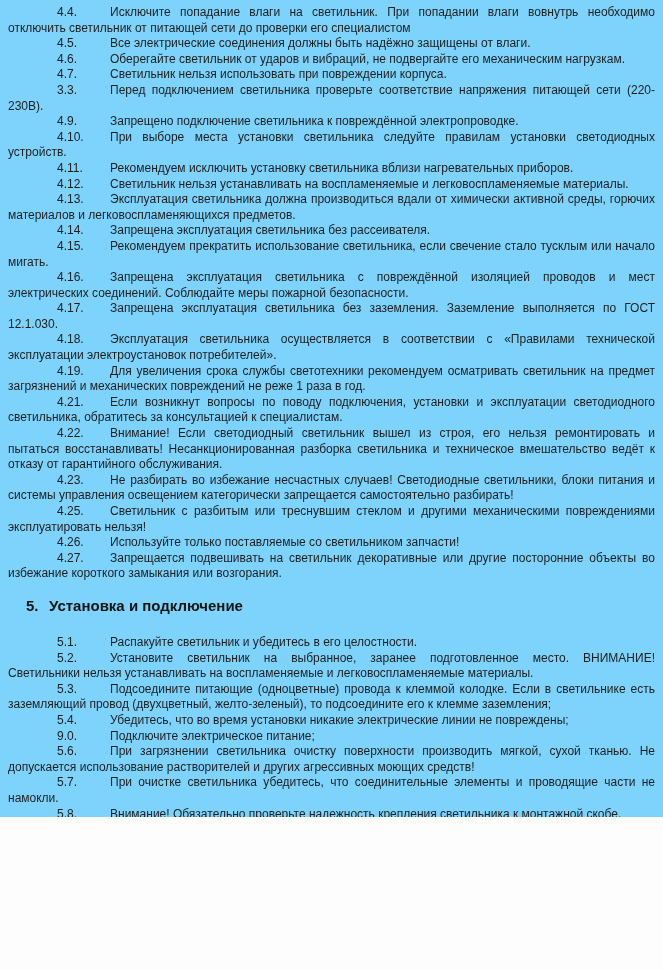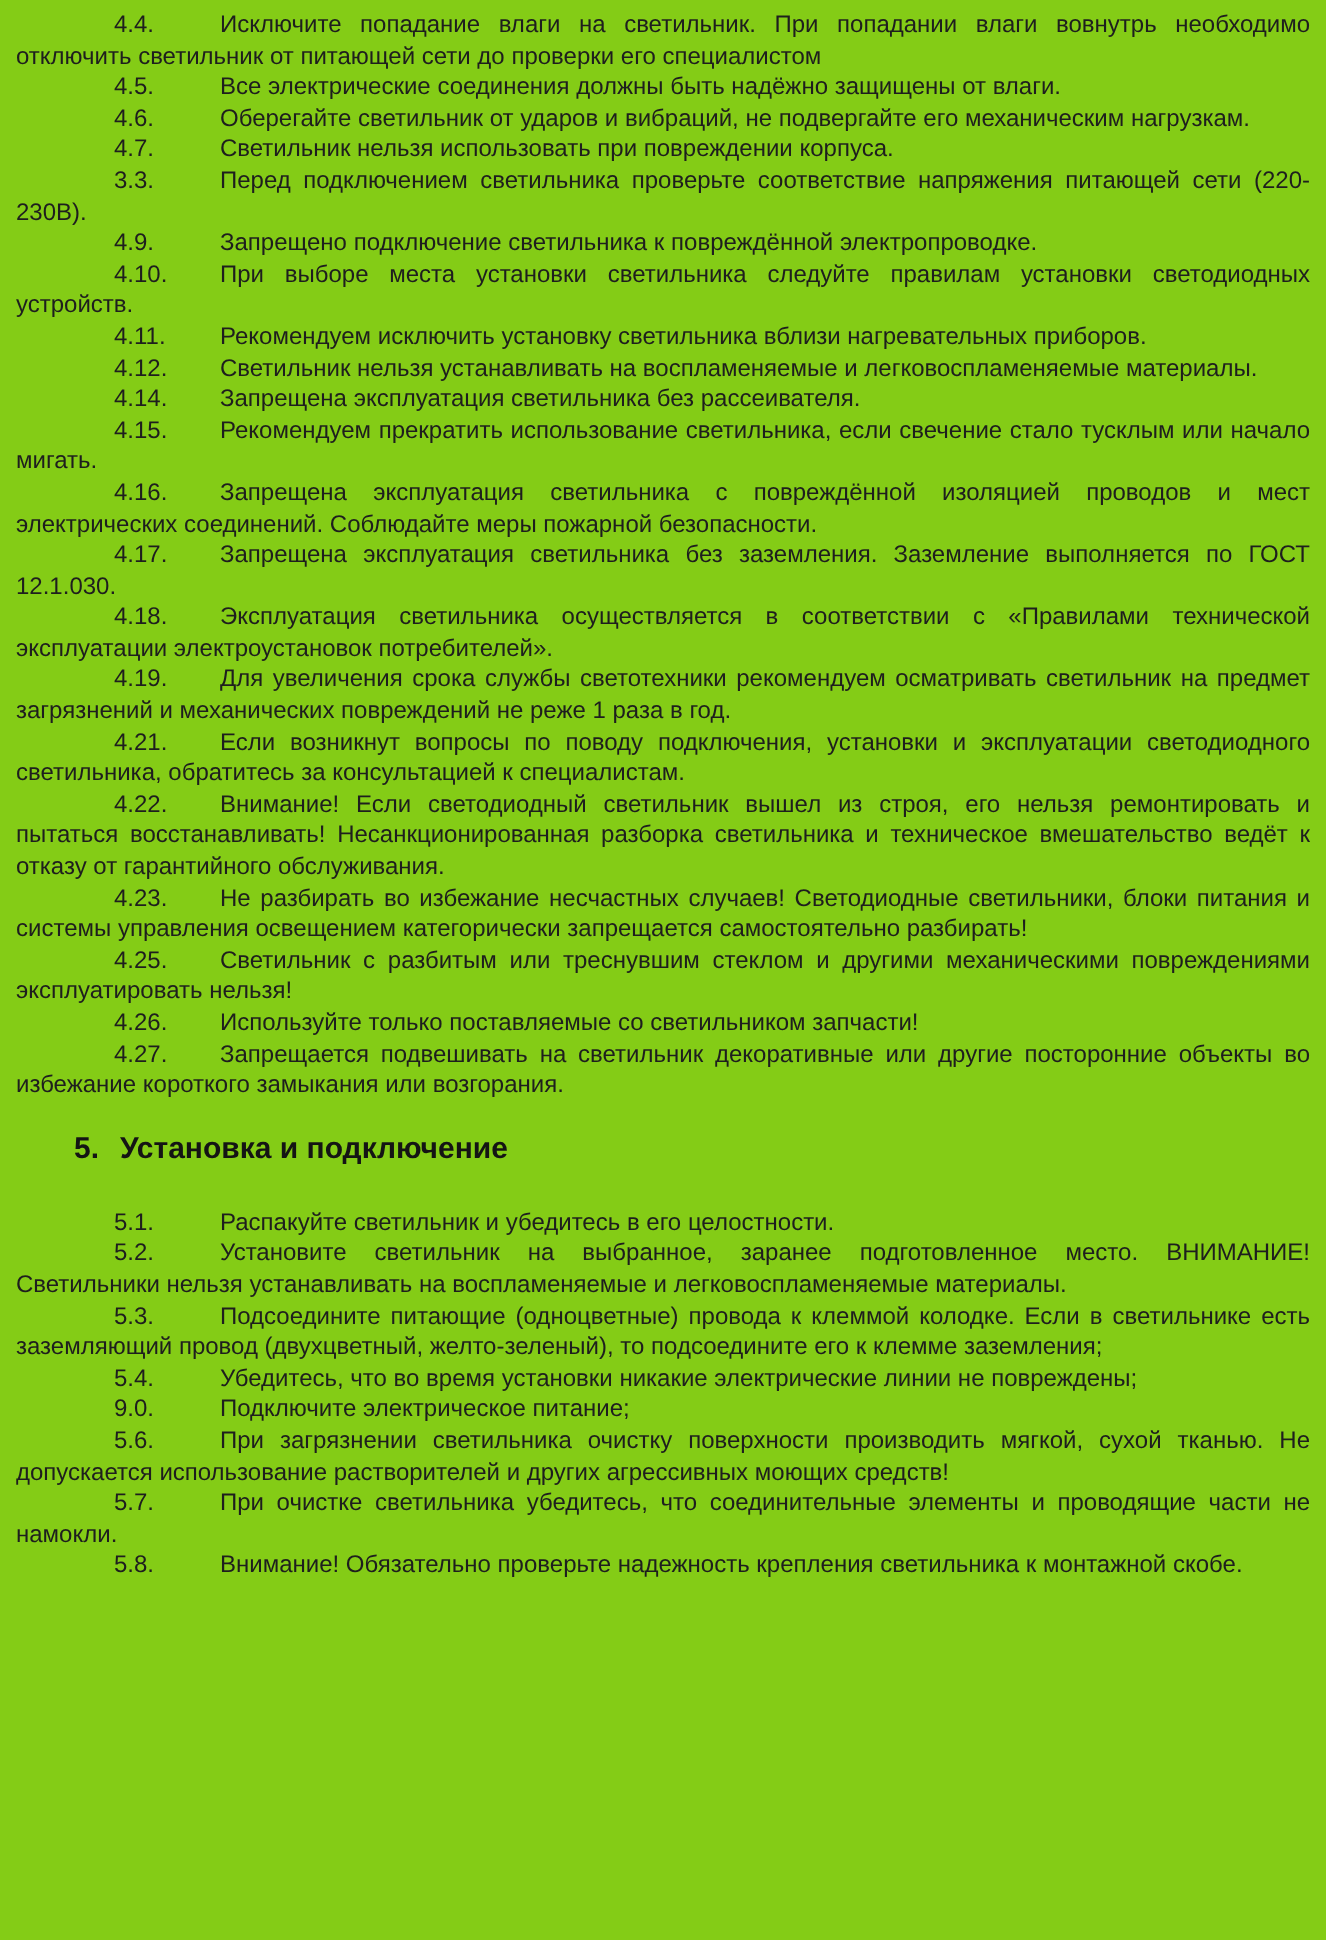--- a/index.html
+++ b/index.html
@@ -3,23 +3,23 @@
 <meta charset="utf-8">
 <style>
   html, body {
     margin: 0;
     padding: 0;
     background: #fdfdfd;
   }
   .page {
     box-sizing: border-box;
     width: 663px;
-    height: 970px;
+    height: 817px;
     padding: 5px 8px 0 8px;
-    background: #84cc16;
+    background: #7dd3fc;
     font-family: "Liberation Sans", sans-serif;
     font-size: 12px;
     line-height: 15.6px;
     color: #1e1e1e;
     overflow: hidden;
   }
   p.item {
     margin: 0;
     text-align: justify;
     text-indent: 49px;
@@ -27,21 +27,21 @@
   p.item .num {
     display: inline-block;
     width: 53px;
     text-indent: 0;
   }
   h2.section-heading {
     font-size: 15px;
     line-height: 18px;
     font-weight: bold;
     color: #141414;
-    margin: 15px 0 20px 29px;
+    margin: 15px 0 20px 18px;
   }
   h2.section-heading .hnum {
     display: inline-block;
     width: 23px;
   }
 </style>
 </head>
 <body>
 
 <div class="page">
@@ -49,20 +49,21 @@
   <div id="part4-items">
       <p class="item"><span class="num">4.4.</span><span>Исключите попадание влаги на светильник. При попадании влаги вовнутрь необходимо отключить светильник от питающей сети до проверки его специалистом</span></p>
       <p class="item"><span class="num">4.5.</span><span>Все электрические соединения должны быть надёжно защищены от влаги.</span></p>
       <p class="item"><span class="num">4.6.</span><span>Оберегайте светильник от ударов и вибраций, не подвергайте его механическим нагрузкам.</span></p>
       <p class="item"><span class="num">4.7.</span><span>Светильник нельзя использовать при повреждении корпуса.</span></p>
       <p class="item"><span class="num">3.3.</span><span>Перед подключением светильника проверьте соответствие напряжения питающей сети (220-230В).</span></p>
       <p class="item"><span class="num">4.9.</span><span>Запрещено подключение светильника к повреждённой электропроводке.</span></p>
       <p class="item"><span class="num">4.10.</span><span>При выборе места установки светильника следуйте правилам установки светодиодных устройств.</span></p>
       <p class="item"><span class="num">4.11.</span><span>Рекомендуем исключить установку светильника вблизи нагревательных приборов.</span></p>
       <p class="item"><span class="num">4.12.</span><span>Светильник нельзя устанавливать на воспламеняемые и легковоспламеняемые материалы.</span></p>
+      <p class="item"><span class="num">4.13.</span><span>Эксплуатация светильника должна производиться вдали от химически активной среды, горючих материалов и легковоспламеняющихся предметов.</span></p>
       <p class="item"><span class="num">4.14.</span><span>Запрещена эксплуатация светильника без рассеивателя.</span></p>
       <p class="item"><span class="num">4.15.</span><span>Рекомендуем прекратить использование светильника, если свечение стало тусклым или начало мигать.</span></p>
       <p class="item"><span class="num">4.16.</span><span>Запрещена эксплуатация светильника с повреждённой изоляцией проводов и мест электрических соединений. Соблюдайте меры пожарной безопасности.</span></p>
       <p class="item"><span class="num">4.17.</span><span>Запрещена эксплуатация светильника без заземления. Заземление выполняется по ГОСТ 12.1.030.</span></p>
       <p class="item"><span class="num">4.18.</span><span>Эксплуатация светильника осуществляется в соответствии с «Правилами технической эксплуатации электроустановок потребителей».</span></p>
       <p class="item"><span class="num">4.19.</span><span>Для увеличения срока службы светотехники рекомендуем осматривать светильник на предмет загрязнений и механических повреждений не реже 1 раза в год.</span></p>
       <p class="item"><span class="num">4.21.</span><span>Если возникнут вопросы по поводу подключения, установки и эксплуатации светодиодного светильника, обратитесь за консультацией к специалистам.</span></p>
       <p class="item"><span class="num">4.22.</span><span>Внимание! Если светодиодный светильник вышел из строя, его нельзя ремонтировать и пытаться восстанавливать! Несанкционированная разборка светильника и техническое вмешательство ведёт к отказу от гарантийного обслуживания.</span></p>
       <p class="item"><span class="num">4.23.</span><span>Не разбирать во избежание несчастных случаев! Светодиодные светильники, блоки питания и системы управления освещением категорически запрещается самостоятельно разбирать!</span></p>
       <p class="item"><span class="num">4.25.</span><span>Светильник с разбитым или треснувшим стеклом и другими механическими повреждениями эксплуатировать нельзя!</span></p>

